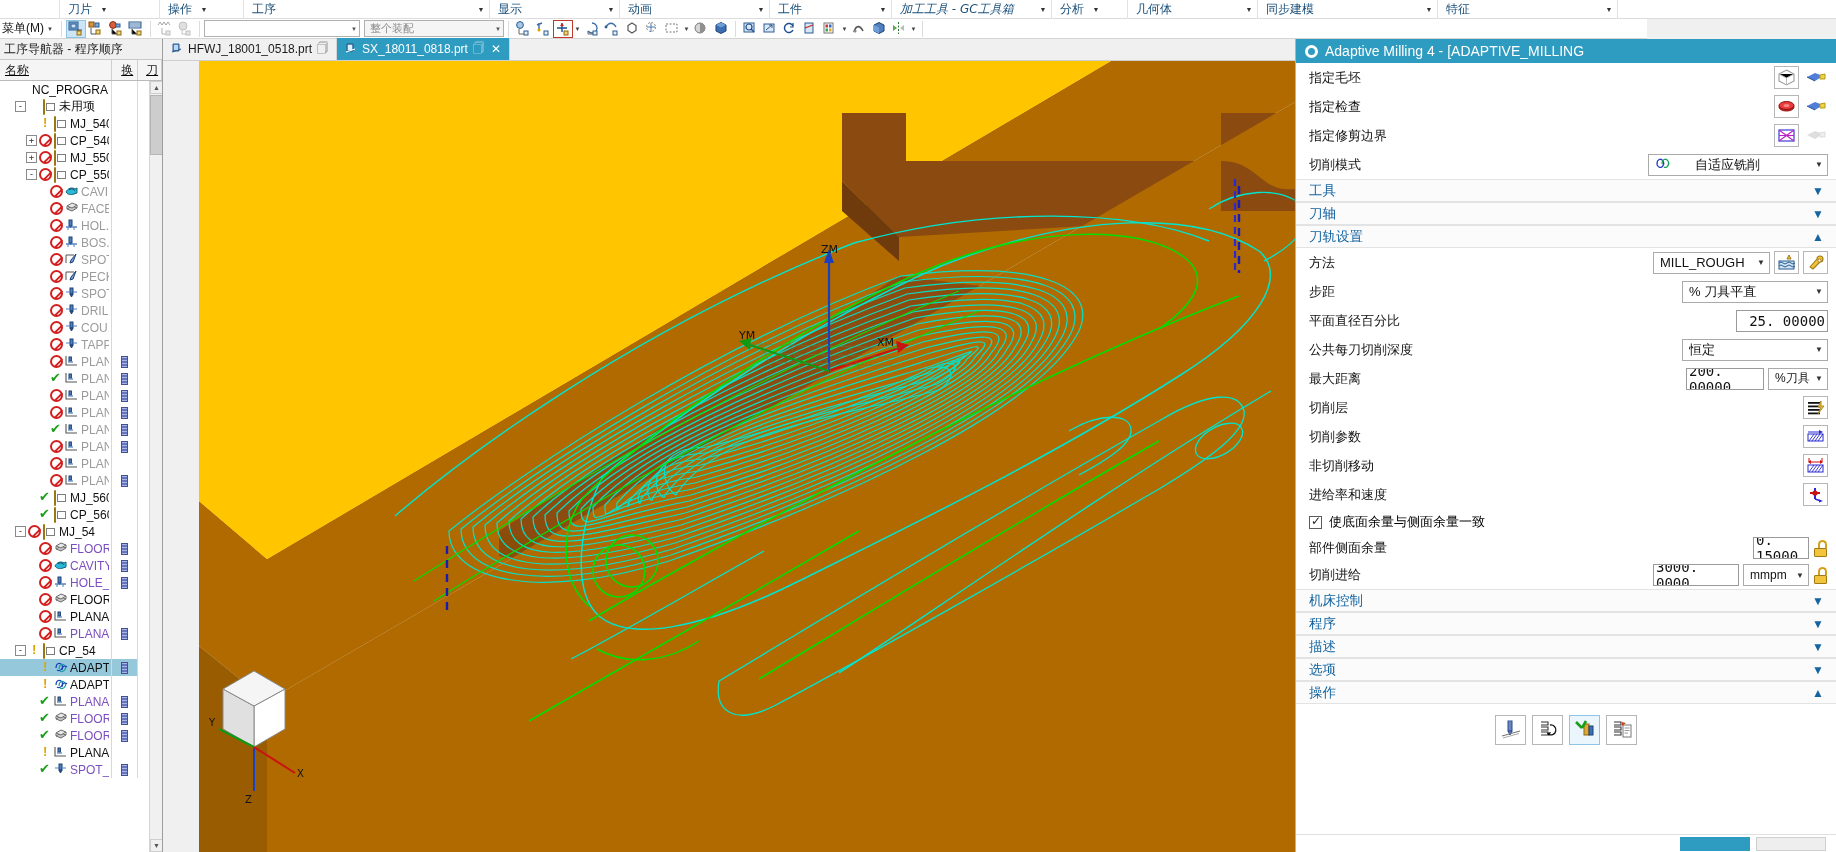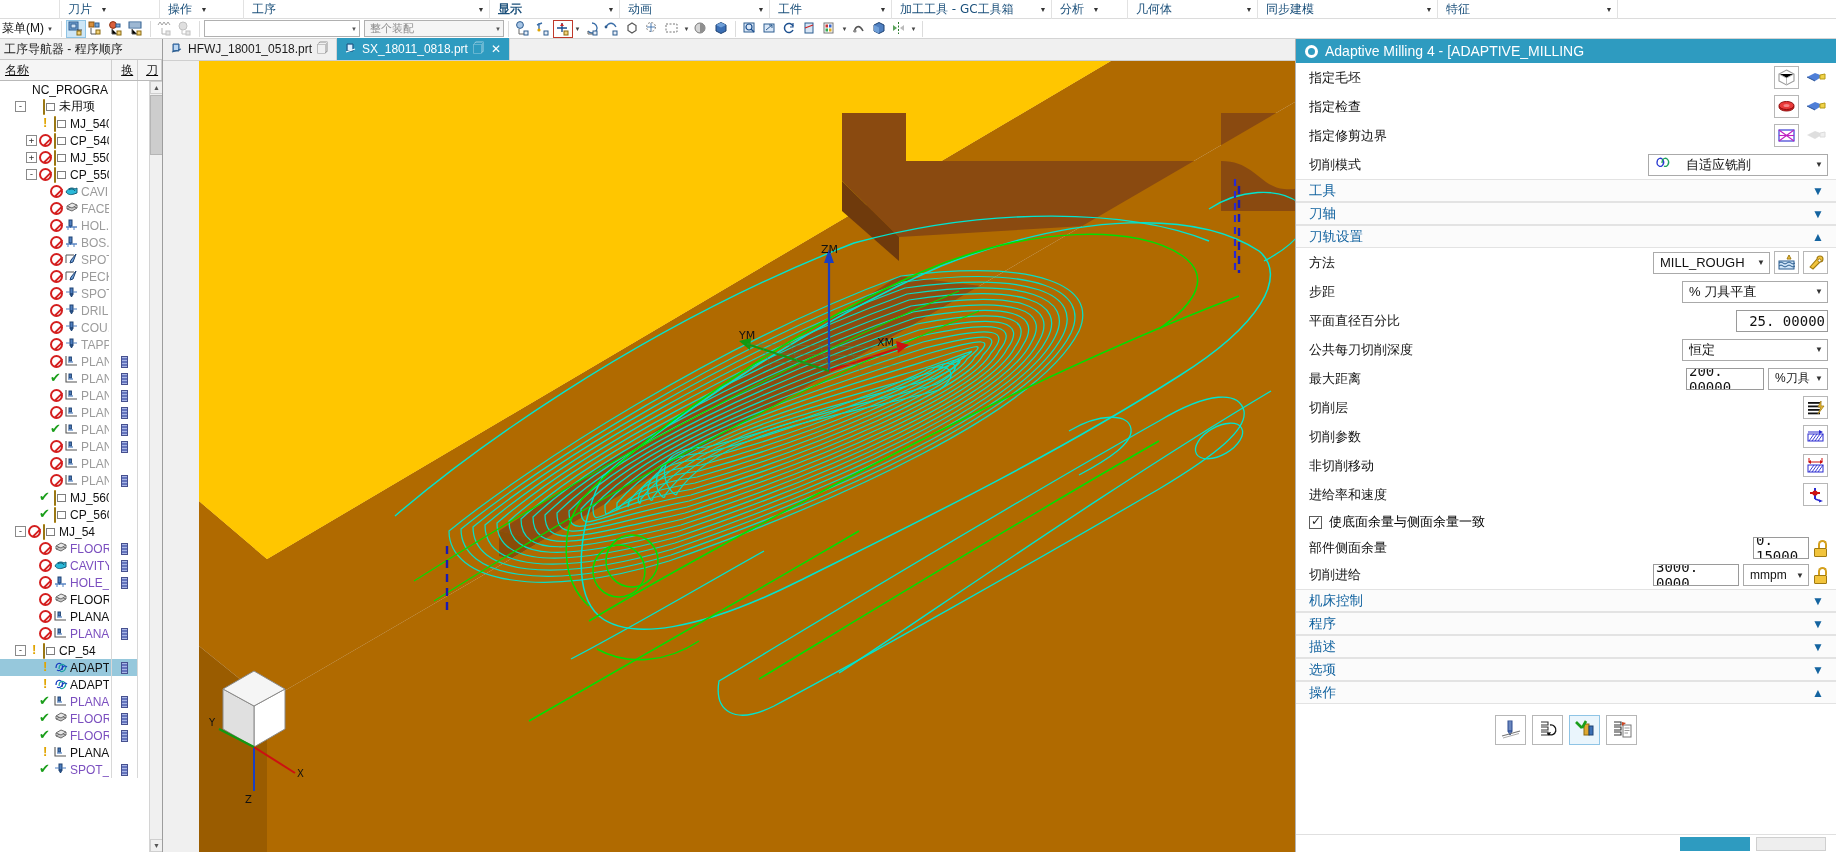--- a/index.html
+++ b/index.html
@@ -28,21 +28,21 @@
     font-family: "DejaVu Sans", sans-serif;
   }
   .rt-caret {
     width: 12px; height: 19px; display: flex; align-items: center; justify-content: center;
     color: #333; font-size: 7px;
   }
   .rt-caret::after { content: "\25BC"; }
 
   
   .toolbar {
-    position: absolute; left: 0; top: 19px; width: 1836px; height: 20px;
+    position: absolute; left: 0; top: 19px; width: 1647px; height: 20px;
     background: #ffffff; border-bottom: 1px solid #d4d4d4;
     display: flex; align-items: center;
   }
   .tb-sep { width: 1px; height: 16px; background: #dcdcdc; margin: 0 4px; flex: none; }
   .tb-menu {
     font-size: 12px; color: #111; padding: 0 4px 0 2px; white-space: nowrap;
     display: flex; align-items: center; gap: 3px;
   }
   .tb-menu .mini-caret { font-size: 6px; color: #444; }
   .tb-btn {
@@ -212,21 +212,21 @@
   .btn-icon {
     width: 25px; height: 23px; border: 1px solid #b7b7b7; background: #fff;
     display: flex; align-items: center; justify-content: center; position: relative;
   }
   .btn-icon.noborder { border: 1px solid transparent; }
   .combo {
     height: 22px; border: 1px solid #aaaaaa; background: #fff;
     display: flex; align-items: center; justify-content: space-between;
     padding: 0 4px 0 6px; font-size: 13px; color: #111;
   }
-  .combo .cv { display:flex; align-items:center; gap:14px; white-space: nowrap; overflow: hidden;}
+  .combo .cv { display:flex; align-items:flex-end; gap:23px; white-space: nowrap; overflow: hidden;}
   .combo .cc { font-size: 8px; color: #333; padding-left: 8px; }
   .txtfield {
     height: 22px; border: 1px solid #9a9a9a; background: #fff;
     display: flex; align-items: center; justify-content: flex-end;
     padding: 0 2px; font-size: 14px; color: #111;
     font-family: "DejaVu Sans Mono", monospace;
     overflow: hidden;
   }
   .chkrow { height: 26px; display: flex; align-items: center; gap: 7px; padding-left: 13px; font-size: 13px; }
   .chkbox {
@@ -262,33 +262,33 @@
       <span class="rt-caret"></span>
     </div>
     <div class="rt-group" style="width:84px;">
       <span class="rt-label">操作</span>
       <span class="rt-caret"></span>
     </div>
     <div class="rt-group" style="width:246px; justify-content:center;">
       <span class="rt-label">工序</span>
       <span class="rt-caret" style="margin-left:auto;"></span>
     </div>
-    <div class="rt-group" style="width:130px; justify-content:center;font-weight:bold;">
+    <div class="rt-group" style="width:130px; justify-content:center;">
       <span class="rt-label">显示</span>
       <span class="rt-caret" style="margin-left:auto;"></span>
     </div>
     <div class="rt-group" style="width:150px; justify-content:center;">
       <span class="rt-label">动画</span>
       <span class="rt-caret" style="margin-left:auto;"></span>
     </div>
     <div class="rt-group" style="width:122px; justify-content:center;">
       <span class="rt-label">工件</span>
       <span class="rt-caret" style="margin-left:auto;"></span>
     </div>
-    <div class="rt-group" style="width:160px;">
+    <div class="rt-group" style="width:160px;font-style:italic;">
       <span class="rt-label">加工工具 - GC工具箱</span>
       <span class="rt-caret" style="margin-left:auto;"></span>
     </div>
     <div class="rt-group" style="width:76px;">
       <span class="rt-label">分析</span>
       <span class="rt-caret"></span>
     </div>
     <div class="rt-group" style="width:130px; justify-content:center;">
       <span class="rt-label">几何体</span>
       <span class="rt-caret" style="margin-left:auto;"></span>

